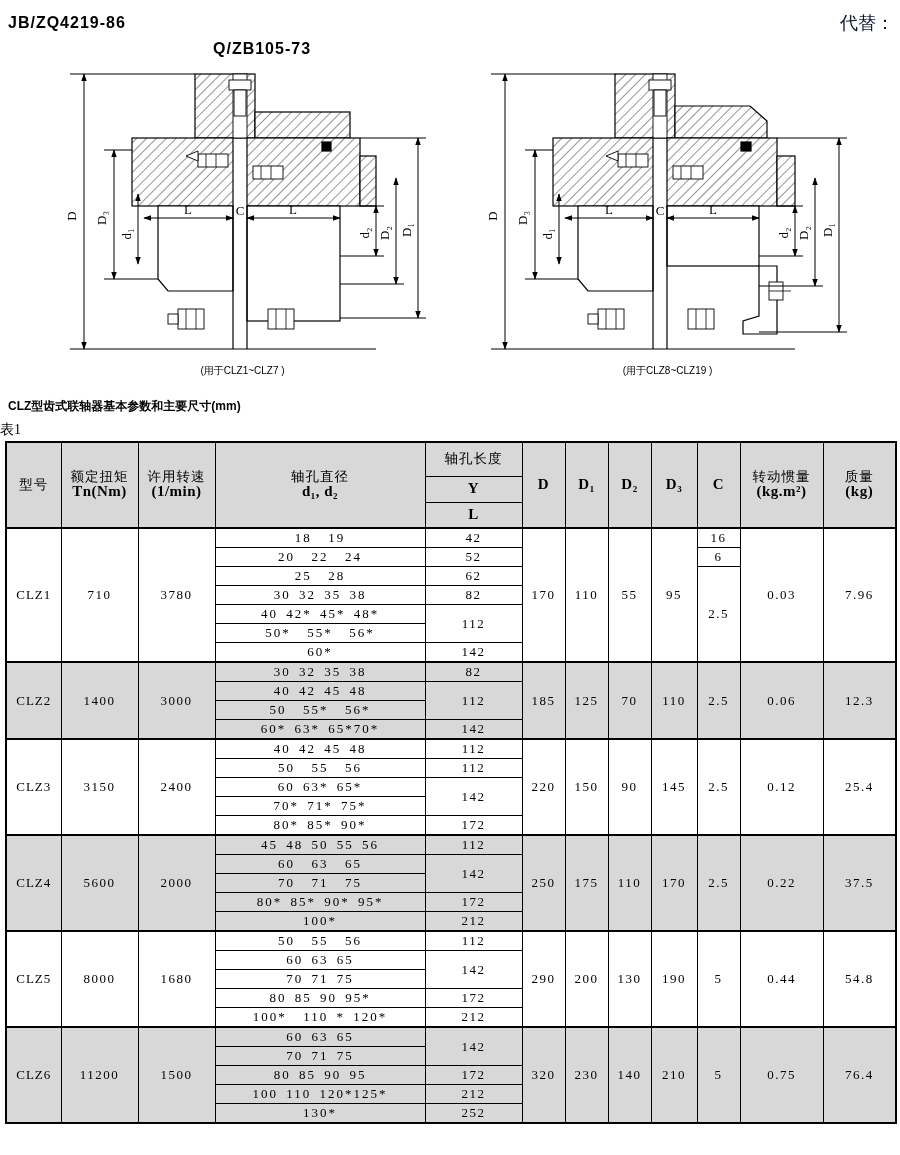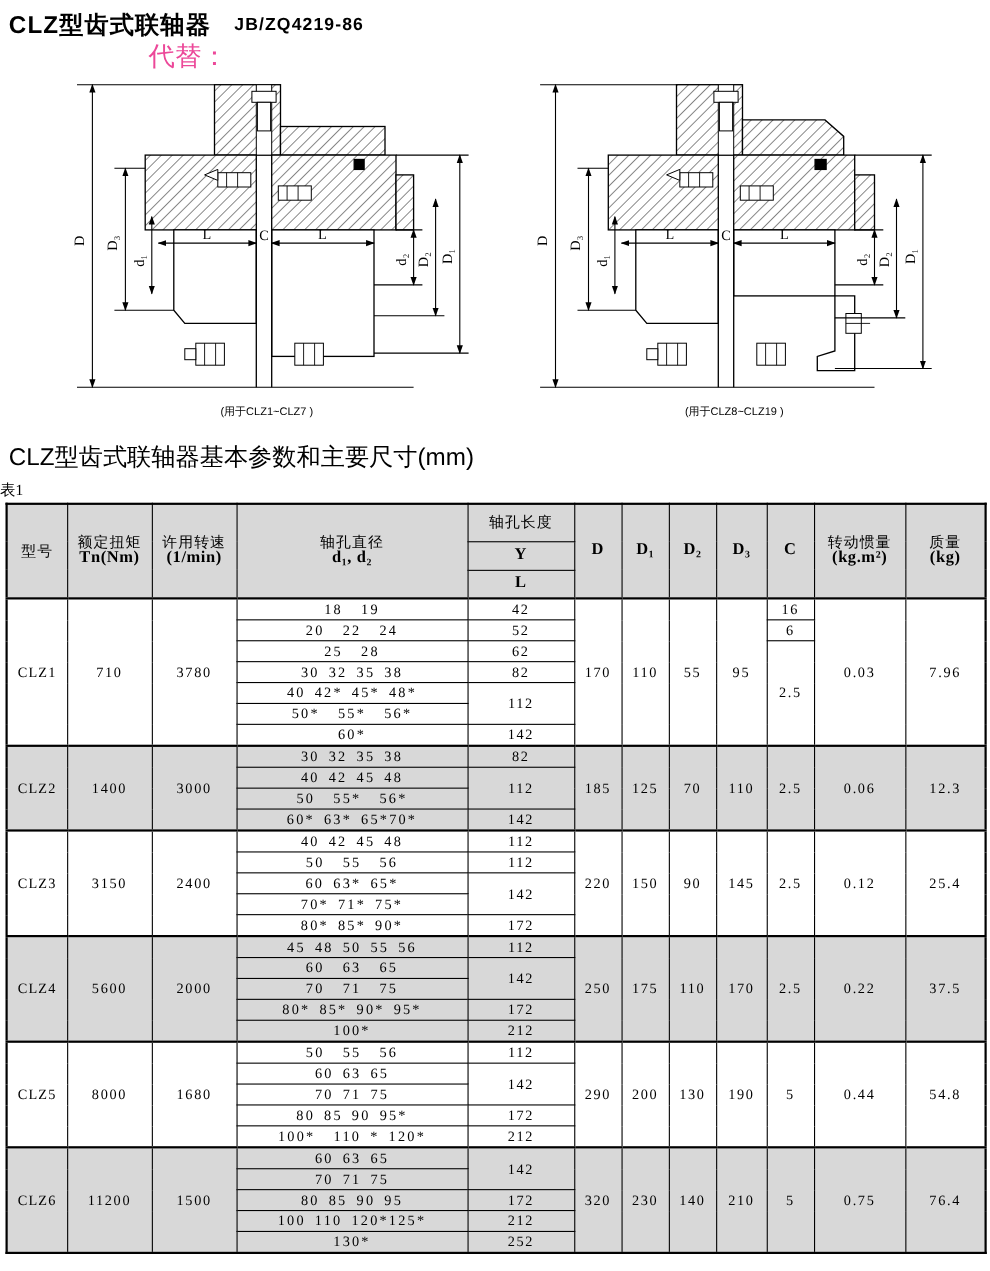--- a/index.html
+++ b/index.html
@@ -3,33 +3,33 @@
 <meta charset="utf-8">
 <style>
   html,body{margin:0;padding:0;background:#fff;}
   body{width:900px;height:1155px;position:relative;color:#000;
        font-family:"Liberation Serif",serif;overflow:hidden;}
 
   
   .hdr{display:grid;grid-template-columns:205px auto;padding:10px 0 0 8px;
        font-family:"Liberation Sans",sans-serif;}
   .hdr .t1{font-size:22px;font-weight:bold;letter-spacing:1px;}
-  .hdr .rep{font-size:24px;justify-self:end;padding-right:6px;color:#ec4899;}
+  .hdr .rep{font-size:18px;justify-self:end;padding-right:6px;color:#0f172a;}
   .hdr .std{font-size:16px;font-weight:bold;letter-spacing:1px;}
   .hdr .cell{line-height:26px;}
 
   
   .figs{display:flex;justify-content:space-between;padding:4px 30px 0 40px;}
   .fig{width:405px;text-align:center;}
   .fig svg{display:block;}
   .fig .cap{font-family:"Liberation Sans",sans-serif;font-size:10px;margin-top:6px;}
   .dimtext{font-family:"Liberation Serif",serif;font-size:13px;}
 
   
-  .sect{font-family:"Liberation Sans",sans-serif;font-weight:normal;font-size:22px;
+  .sect{font-family:"Liberation Sans",sans-serif;font-weight:bold;font-size:12px;
         padding:20px 0 0 8px;}
   .tabletag{font-size:14px;text-align:left;padding:6px 14px 2px 0;}
 
   
   table.spec{border-collapse:collapse;margin:0 5px;width:890px;table-layout:fixed;
              font-family:"Liberation Serif",serif;}
   table.spec{border:2px solid #000;}
   table.spec th,table.spec td{border:1px solid #000;text-align:center;
              vertical-align:middle;padding:0;line-height:1.05;}
   table.spec th{background:#d8d8d8;}
@@ -40,24 +40,24 @@
   .c-model{letter-spacing:1px;font-size:13.5px;}
   .c-num{letter-spacing:1.5px;}
   .c-bore{white-space:pre;letter-spacing:2px;word-spacing:3px;}
   .sh{background:#d8d8d8;}
   tr.grp td{border-top:2px solid #000;}
 </style>
 </head>
 <body>
 
 <div class="hdr">
-  <div class="cell"><span class="t1">CLZ型齿式联轴器</span></div>
   <div class="cell"><span class="std">JB/ZQ4219-86</span></div>
   <div class="cell rep">代替：</div>
   <div class="cell"></div>
+  <div class="cell"><span class="std">Q/ZB105-73</span></div>
 </div>
 
 <div class="figs">
 
   <div class="fig">
     <svg width="405" height="292" viewBox="0 0 405 292">
       <defs>
         <pattern id="h1" width="7" height="7" patternUnits="userSpaceOnUse" patternTransform="rotate(45)">
           <rect width="7" height="7" fill="#fff"></rect>
           <line x1="0" y1="0" x2="0" y2="7" stroke="#3a3a3a" stroke-width="1.1"></line>

